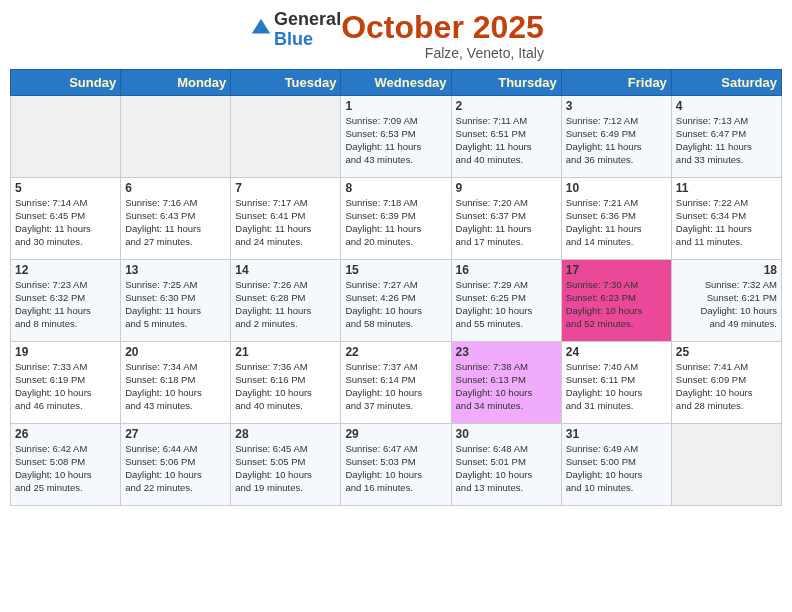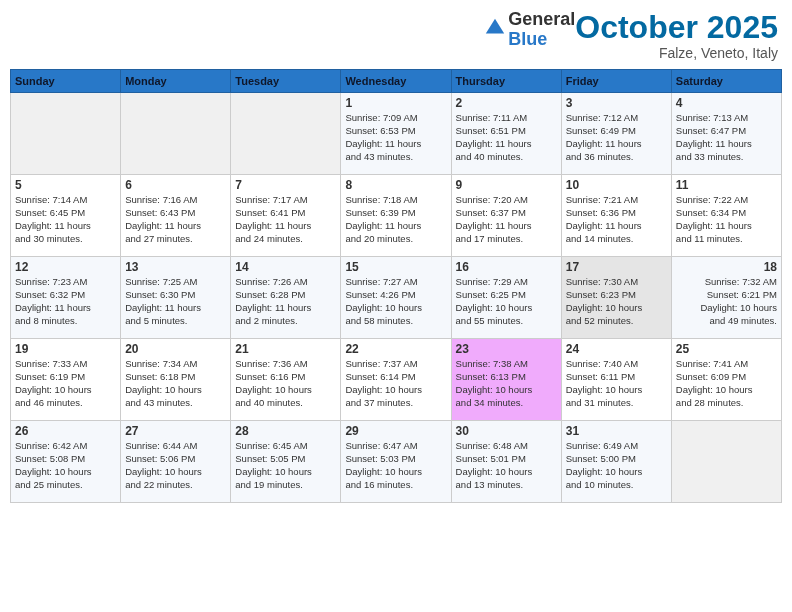--- a/index.html
+++ b/index.html
@@ -11,21 +11,21 @@
       overflow: hidden;
     }
     .page {
       width: 792px;
       height: 612px;
       background: #fff;
       padding: 10px;
     }
     .header {
       display: flex;
-      justify-content: flex-end;
+      justify-content: center;
       align-items: flex-start;
       margin-bottom: 8px;
       padding: 0 4px;
     }
     .logo {
       display: flex;
       align-items: center;
       gap: 2px;
     }
     .logo-text {
@@ -39,40 +39,40 @@
       width: 22px;
       height: 22px;
       margin-left: 2px;
     }
     .title-block {
       text-align: right;
     }
     .month-title {
       font-size: 32px;
       font-weight: bold;
-      color: #0369a1;
+      color: #c2410c;
       line-height: 1.1;
     }
     .location {
       font-size: 14px;
       color: #555;
     }
     .calendar {
       width: 100%;
       border-collapse: collapse;
       border: 1px solid #ccc;
     }
     .calendar th {
       background: #2878c8;
-      color: #0f172a;
-      font-size: 11px;
+      color: #fef9c3;
+      font-size: 13px;
       font-weight: bold;
       padding: 5px 4px;
       border: 1px solid #2060a0;
-      text-align: left;
+      text-align: right;
     }
     .calendar td {
       border: 1px solid #ccc;
       vertical-align: top;
       padding: 3px 4px;
       width: calc(100% / 7);
       height: 82px;
       background: #fff;
       font-size: 10px;
       color: #333;
@@ -247,21 +247,21 @@
 Daylight: 10 hours
 and 58 minutes.</div>
           </td>
           <td style="background-color: rgb(245, 248, 252);">
             <span class="day-number">16</span>
             <div class="day-info" style="white-space: pre-wrap;">Sunrise: 7:29 AM
 Sunset: 6:25 PM
 Daylight: 10 hours
 and 55 minutes.</div>
           </td>
-          <td style="background-color: #e5e5e5;">
+          <td style="background-color: #ec4899;">
             <span class="day-number">17</span>
             <div class="day-info" style="white-space: pre-wrap;">Sunrise: 7:30 AM
 Sunset: 6:23 PM
 Daylight: 10 hours
 and 52 minutes.</div>
           </td>
           <td style="background-color: rgb(245, 248, 252); text-align: right;">
             <span class="day-number">18</span>
             <div class="day-info" style="white-space: pre-wrap;">Sunrise: 7:32 AM
 Sunset: 6:21 PM

